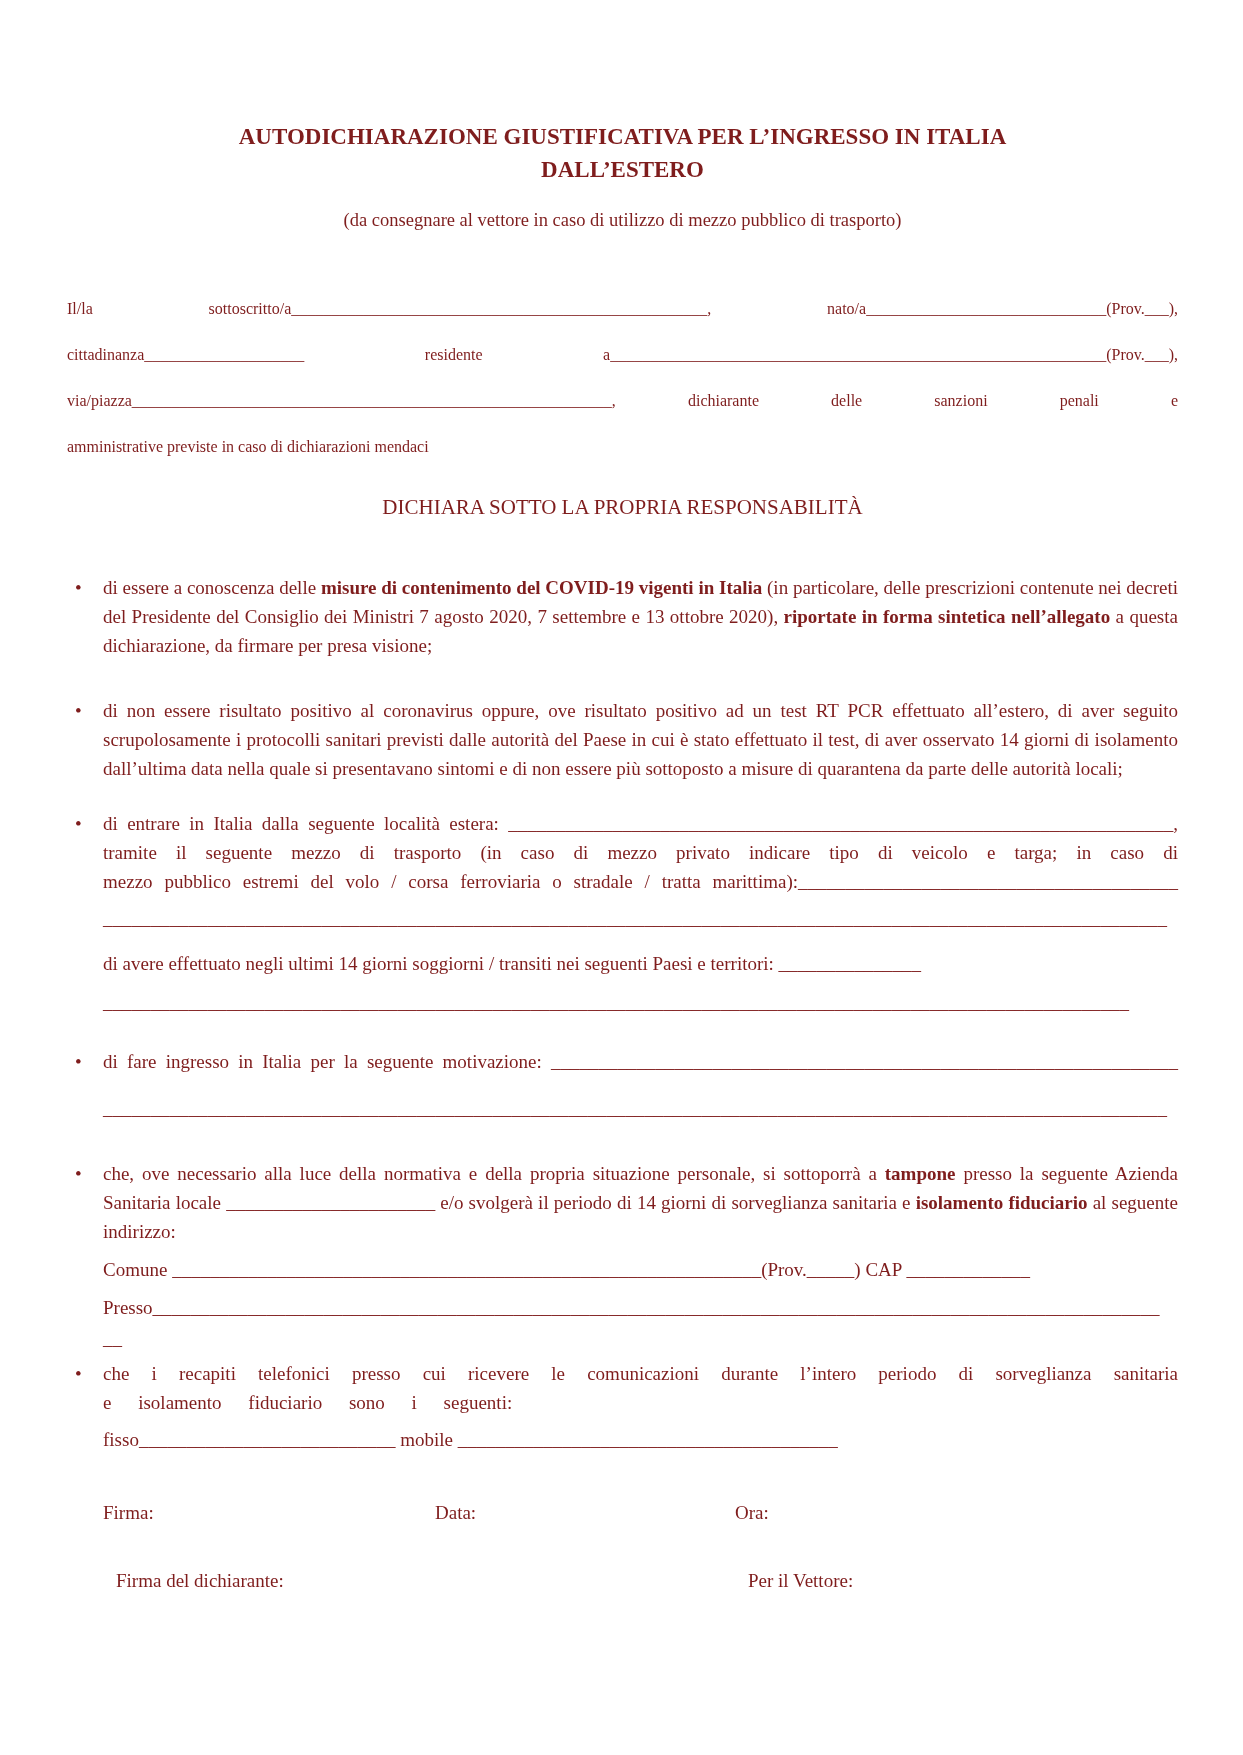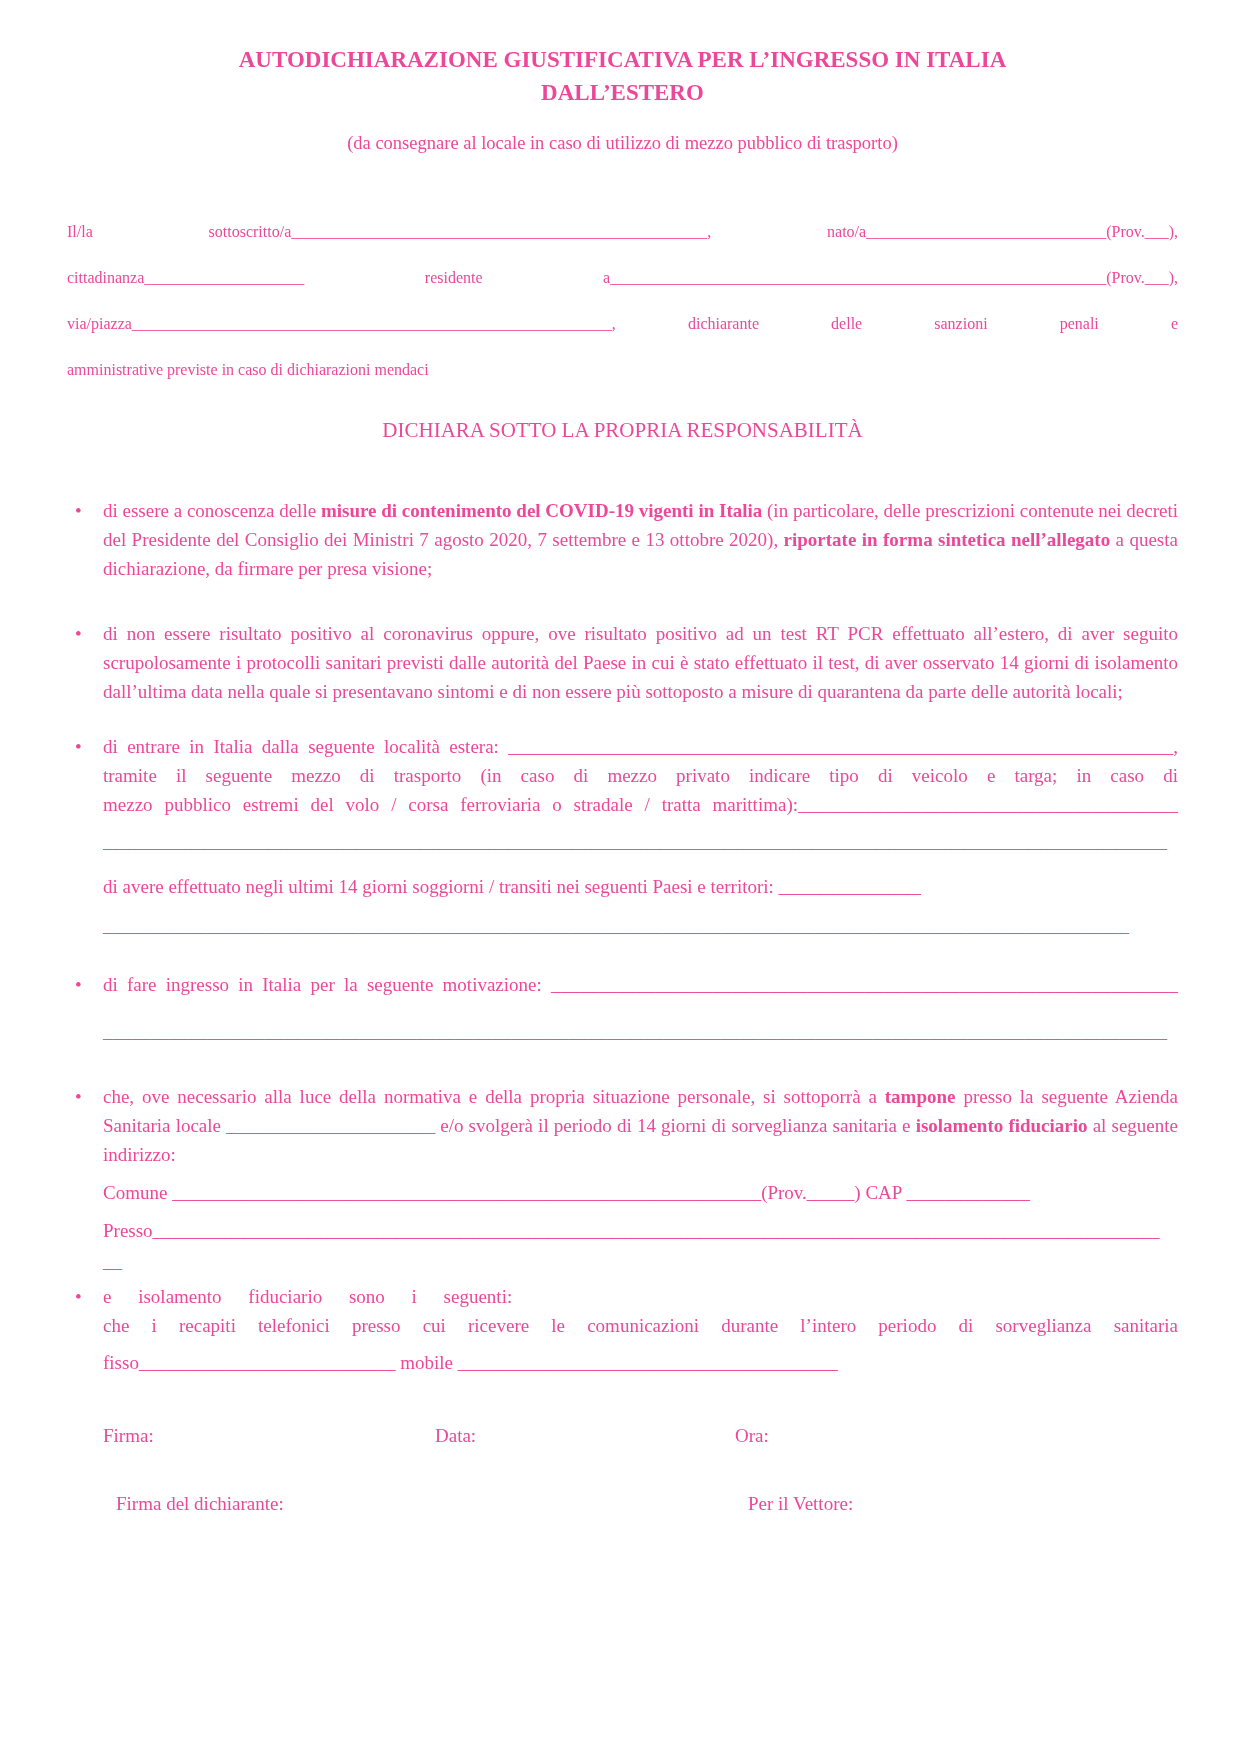--- a/index.html
+++ b/index.html
@@ -1,25 +1,25 @@
 <!DOCTYPE html>
 <html lang="it"><head>
 <meta charset="utf-8">
 <style>
   html,body{margin:0;padding:0;background:#e8e8e8;}
   .page{
     position:relative;
     width:1243px;height:1755px;
     margin:0 auto;
     background:#ffffff;
-    color:#ec4899;
+    color:#7f1d1d;
     font-family:"Liberation Serif", serif;
     font-size:19px;
     box-sizing:border-box;
-    padding:43px 65px 0 67px;
+    padding:120px 65px 0 67px;
     overflow:hidden;
   }
   .title{text-align:center;font-weight:bold;font-size:23px;line-height:33px;}
   .subtitle{text-align:center;font-size:18.5px;margin-top:24px;}
   .intro{margin-top:55px;line-height:46px;font-size:16px;}
   .jfull{text-align:justify;text-align-last:justify;}
   .heading{text-align:center;font-size:21px;margin-top:24px;line-height:27px;}
   .decl{display:flex;}
   .bm{flex:0 0 36px;width:36px;box-sizing:border-box;padding-left:8px;line-height:29px;}
   .bt{flex:1;line-height:29px;text-align:justify;}
@@ -38,21 +38,21 @@
 </head>
 <body>
 
 <div class="page">
 
   <div class="title">
     <div>AUTODICHIARAZIONE GIUSTIFICATIVA PER L’INGRESSO IN ITALIA</div>
     <div>DALL’ESTERO</div>
   </div>
 
-  <div class="subtitle">(da consegnare al locale in caso di utilizzo di mezzo pubblico di trasporto)</div>
+  <div class="subtitle">(da consegnare al vettore in caso di utilizzo di mezzo pubblico di trasporto)</div>
 
   <div class="intro">
     <div class="jfull">Il/la sottoscritto/a____________________________________________________, nato/a______________________________(Prov.___),</div>
     <div class="jfull">cittadinanza____________________ residente a______________________________________________________________(Prov.___),</div>
     <div class="jfull">via/piazza____________________________________________________________, dichiarante delle sanzioni penali e</div>
     <div>amministrative previste in caso di dichiarazioni mendaci</div>
   </div>
 
   <div class="heading">DICHIARA SOTTO LA PROPRIA RESPONSABILITÀ</div>
 
@@ -92,22 +92,22 @@
       <div><span>che, ove necessario alla luce della normativa e della propria situazione personale, si sottoporrà a </span><span style="font-weight: bold;">tampone</span><span> presso la seguente Azienda Sanitaria locale ______________________ e/o svolgerà il periodo di 14 giorni di sorveglianza sanitaria e </span><span style="font-weight: bold;">isolamento fiduciario</span><span> al seguente indirizzo:</span></div>
       <div class="ln mt9">Comune ______________________________________________________________(Prov._____)   CAP _____________</div>
       <div class="ln mt9">Presso__________________________________________________________________________________________________________</div>
       <div class="ln mt2">__</div>
     </div>
   </div>
 
   <div class="decl mt6">
     <span class="bm">•</span>
     <div class="bt noj">
+      <div class="ln jfull">che i recapiti telefonici presso cui ricevere le comunicazioni durante l’intero periodo di sorveglianza sanitaria</div>
       <div class="ln spread">e isolamento fiduciario sono i seguenti:</div>
-      <div class="ln jfull">che i recapiti telefonici presso cui ricevere le comunicazioni durante l’intero periodo di sorveglianza sanitaria</div>
       <div class="ln mt8">fisso___________________________ mobile ________________________________________</div>
     </div>
   </div>
 
   <div class="footer-row mt48">
     <div class="fcol1">Firma:</div>
     <div class="fcol2">Data:</div>
     <div>Ora:</div>
   </div>
 

